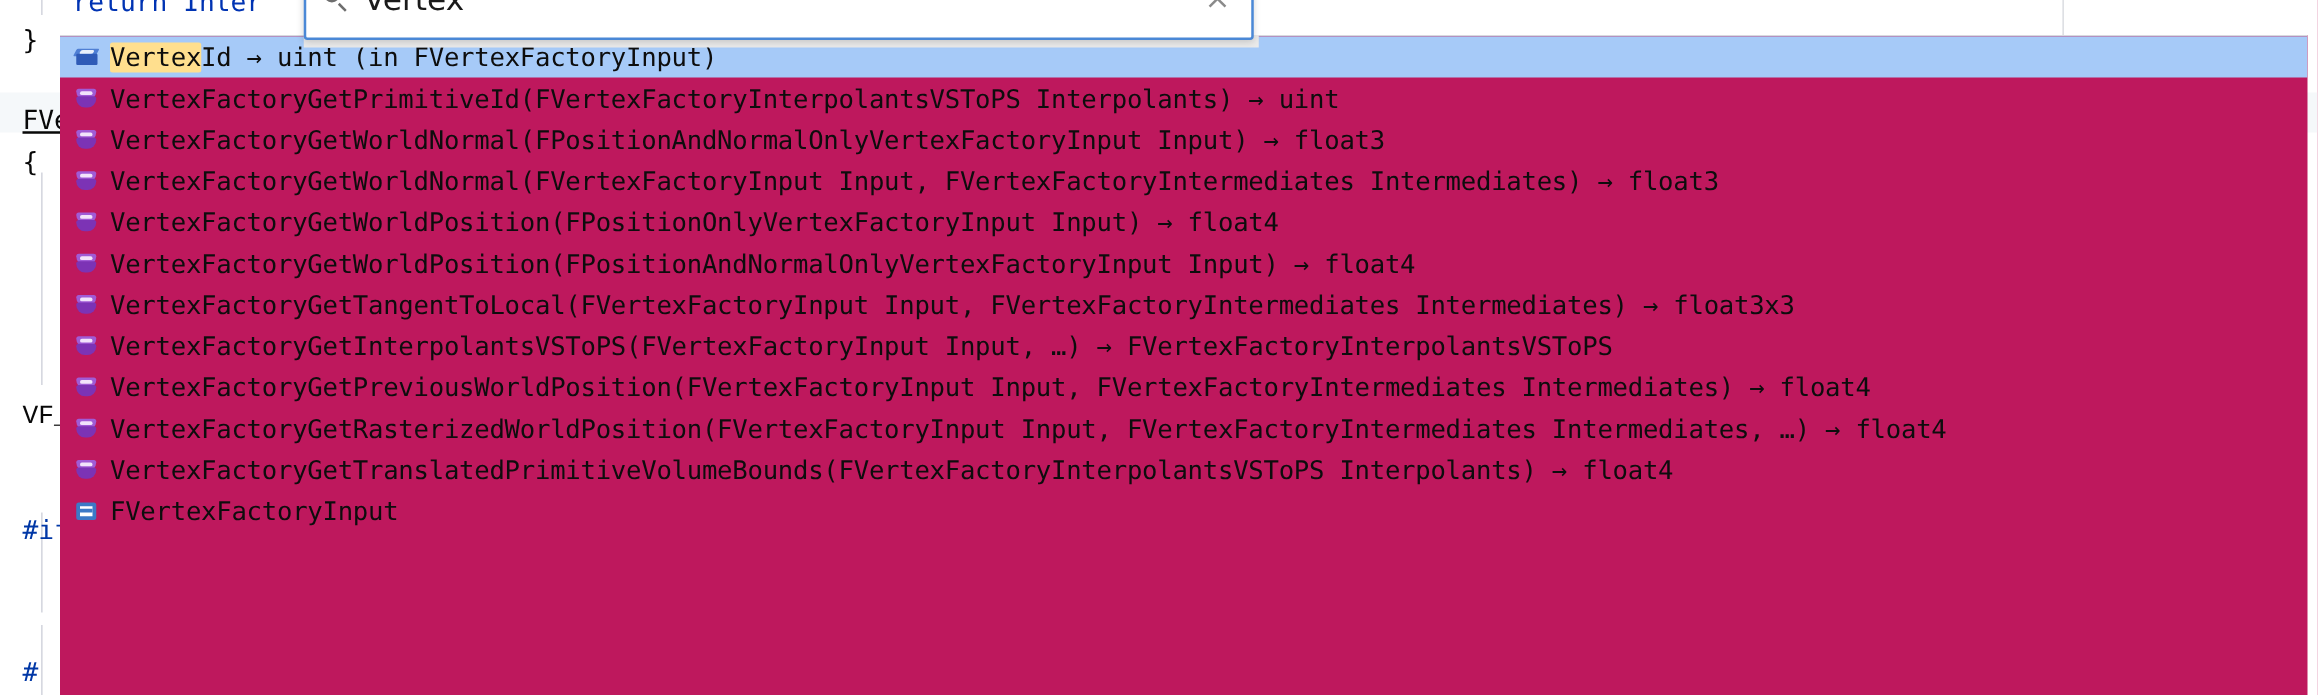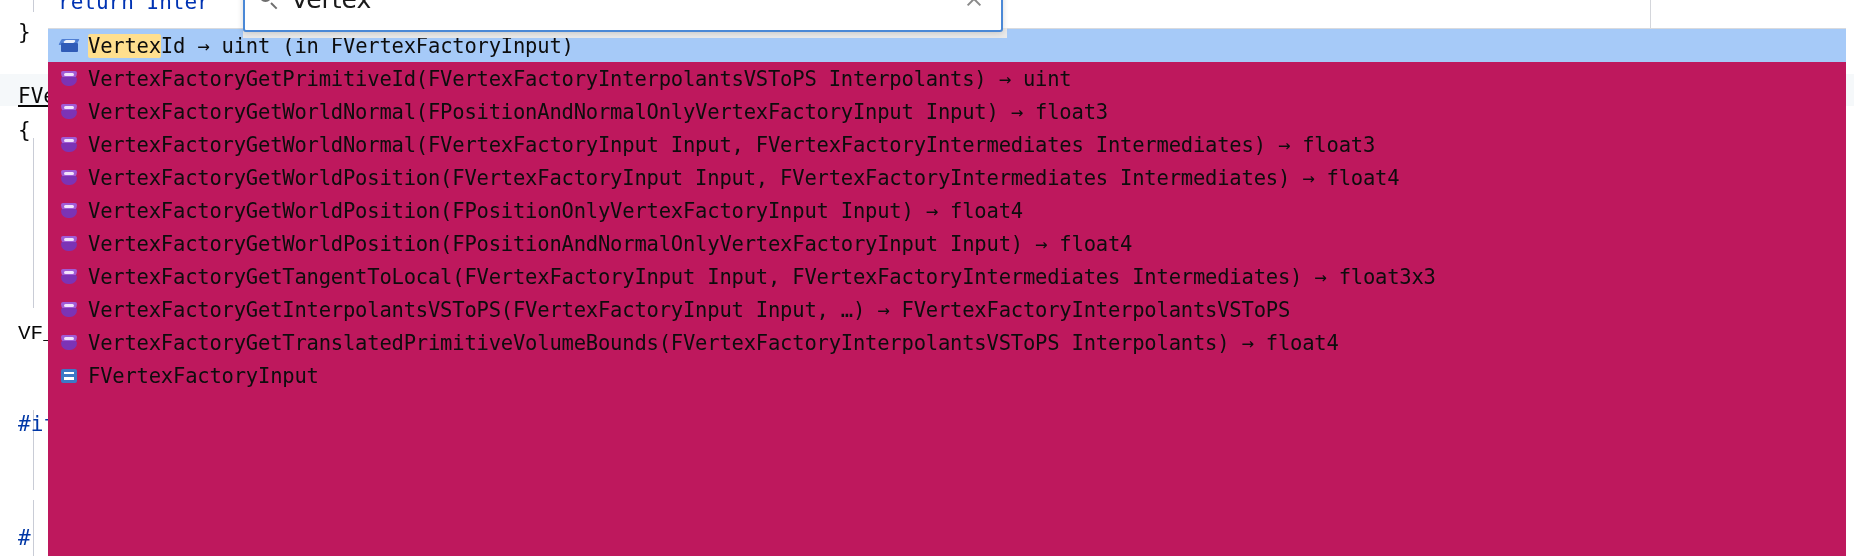--- a/index.html
+++ b/index.html
@@ -298,28 +298,20 @@
         <span class="cut"></span>
       </span>
       <span class="res-label">VertexFactoryGetWorldNormal(FVertexFactoryInput Input, FVertexFactoryIntermediates Intermediates) → float3</span>
     </div>
     <div class="res-row">
       <span class="res-icon icon-method">
         <span class="d1"></span>
         <span class="d2"></span>
         <span class="cut"></span>
       </span>
-      <span class="res-label">VertexFactoryGetWorldPosition(FVertexFactoryInput Input, FVertexFactoryIntermediates Intermediates) → float4</span>
-    </div>
-    <div class="res-row">
-      <span class="res-icon icon-method">
-        <span class="d1"></span>
-        <span class="d2"></span>
-        <span class="cut"></span>
-      </span>
       <span class="res-label">VertexFactoryGetWorldPosition(FPositionOnlyVertexFactoryInput Input) → float4</span>
     </div>
     <div class="res-row">
       <span class="res-icon icon-method">
         <span class="d1"></span>
         <span class="d2"></span>
         <span class="cut"></span>
       </span>
       <span class="res-label">VertexFactoryGetWorldPosition(FPositionAndNormalOnlyVertexFactoryInput Input) → float4</span>
     </div>
@@ -331,20 +323,36 @@
       </span>
       <span class="res-label">VertexFactoryGetTangentToLocal(FVertexFactoryInput Input, FVertexFactoryIntermediates Intermediates) → float3x3</span>
     </div>
     <div class="res-row">
       <span class="res-icon icon-method">
         <span class="d1"></span>
         <span class="d2"></span>
         <span class="cut"></span>
       </span>
       <span class="res-label">VertexFactoryGetInterpolantsVSToPS(FVertexFactoryInput Input, …) → FVertexFactoryInterpolantsVSToPS</span>
+    </div>
+    <div class="res-row">
+      <span class="res-icon icon-method">
+        <span class="d1"></span>
+        <span class="d2"></span>
+        <span class="cut"></span>
+      </span>
+      <span class="res-label">VertexFactoryGetPreviousWorldPosition(FVertexFactoryInput Input, FVertexFactoryIntermediates Intermediates) → float4</span>
+    </div>
+    <div class="res-row">
+      <span class="res-icon icon-method">
+        <span class="d1"></span>
+        <span class="d2"></span>
+        <span class="cut"></span>
+      </span>
+      <span class="res-label">VertexFactoryGetRasterizedWorldPosition(FVertexFactoryInput Input, FVertexFactoryIntermediates Intermediates, …) → float4</span>
     </div>
     <div class="res-row">
       <span class="res-icon icon-method">
         <span class="d1"></span>
         <span class="d2"></span>
         <span class="cut"></span>
       </span>
       <span class="res-label">VertexFactoryGetTranslatedPrimitiveVolumeBounds(FVertexFactoryInterpolantsVSToPS Interpolants) → float4</span>
     </div>
     <div class="res-row">

